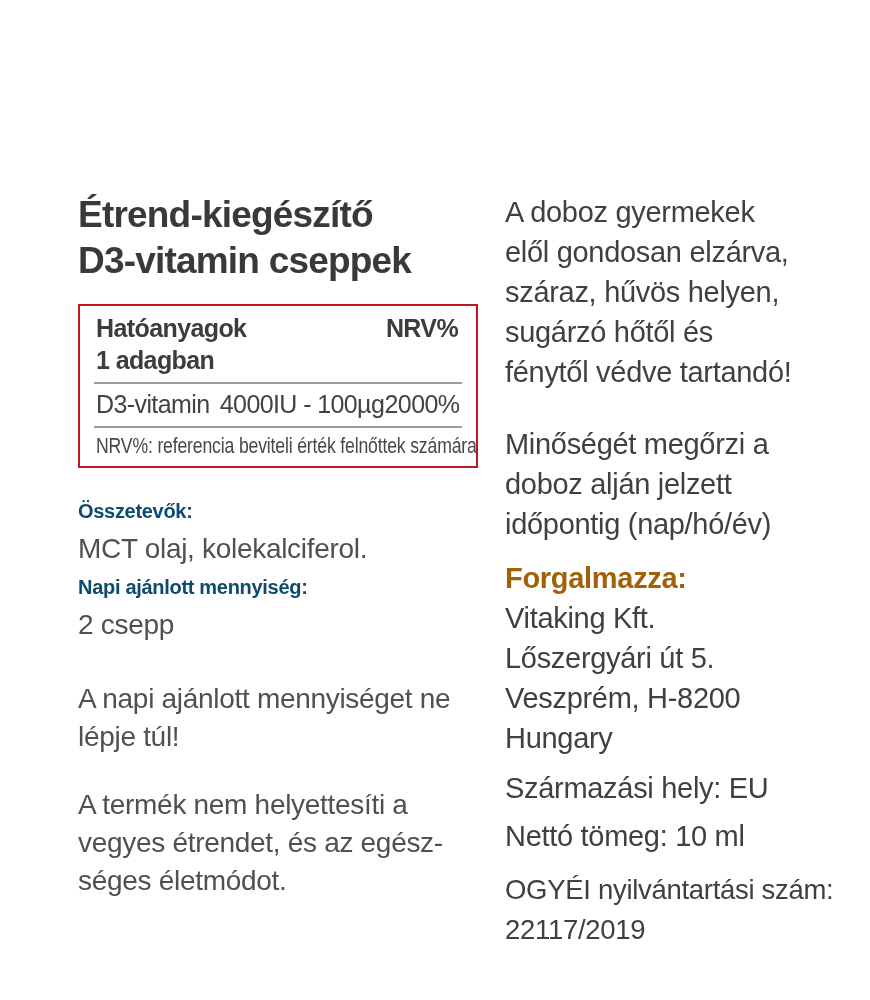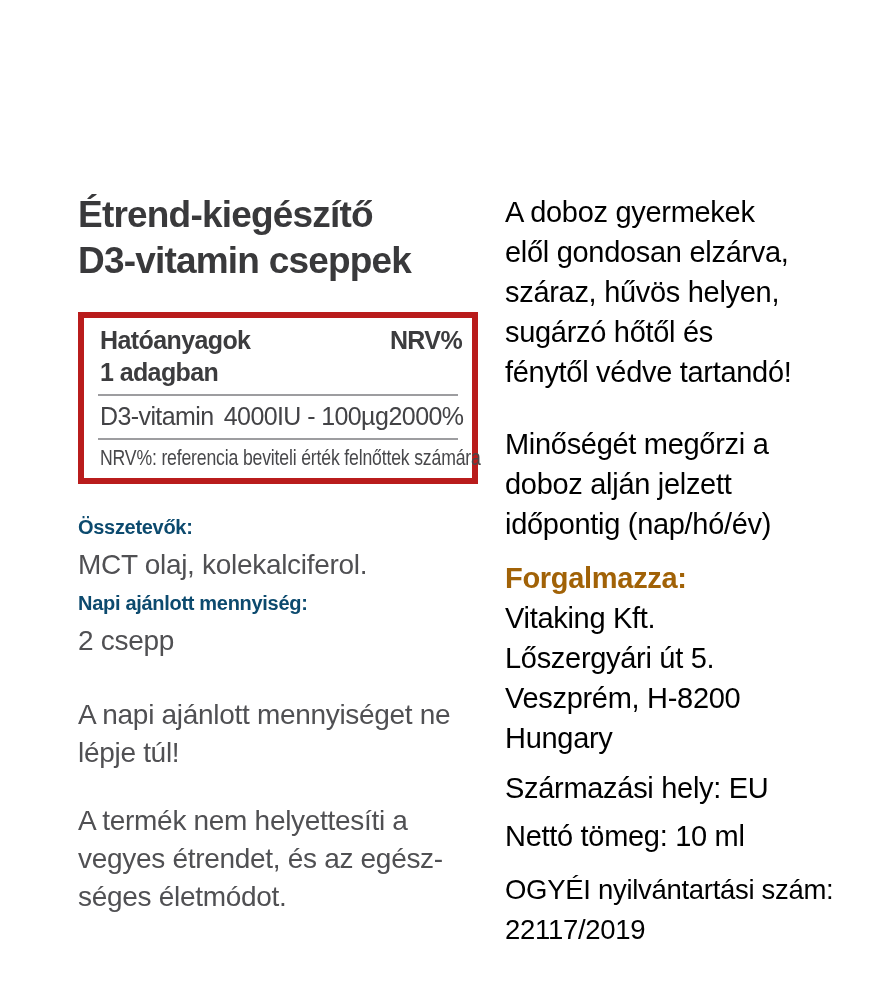--- a/index.html
+++ b/index.html
@@ -21,23 +21,23 @@
     line-height: 46px;
     font-weight: bold;
     color: #39393b;
     letter-spacing: -0.8px;
     white-space: nowrap;
   }
 
   
   .ntable {
     position: relative;
-    margin-top: 28px;
+    margin-top: 20px;
     height: 160px;
-    border: 6px solid #b91c1c;
+    border: 2px solid #b91c1c;
     font-size: 25px;
     letter-spacing: -0.6px;
     color: #434346;
   }
   .ntable .bold { font-weight: bold; color: #3c3c3e; }
   .cell { position: absolute; white-space: nowrap; }
   .c-left   { left: 16px; }
   .c-mid    { left: 222px; transform: translateX(-50%); }
   .c-right  { left: 342px; transform: translateX(-50%); }
   .rule {
@@ -75,21 +75,21 @@
     line-height: 38px;
     color: #505053;
     white-space: nowrap;
   }
   .m-ossz   { margin-top: 24px; }
   .m-napi   { }
   .m-warn   { margin-top: 36px; }
   .m-disc   { margin-top: 30px; }
 
   
-  .r-line { white-space: nowrap; color: #000000; }
+  .r-line { white-space: nowrap; color: #404040; }
   .r-heading { font-weight: bold; color: #a16207; white-space: nowrap; }
   .m-quality { margin-top: 32px; }
   .m-distrib { margin-top: 14px; }
   .m-origin  { margin-top: 10px; }
   .m-net     { margin-top: 8px; }
   .m-reg     { margin-top: 14px; }
   .reg-line  { font-size: 27.5px; }
 </style>
 </head>
 <body>

